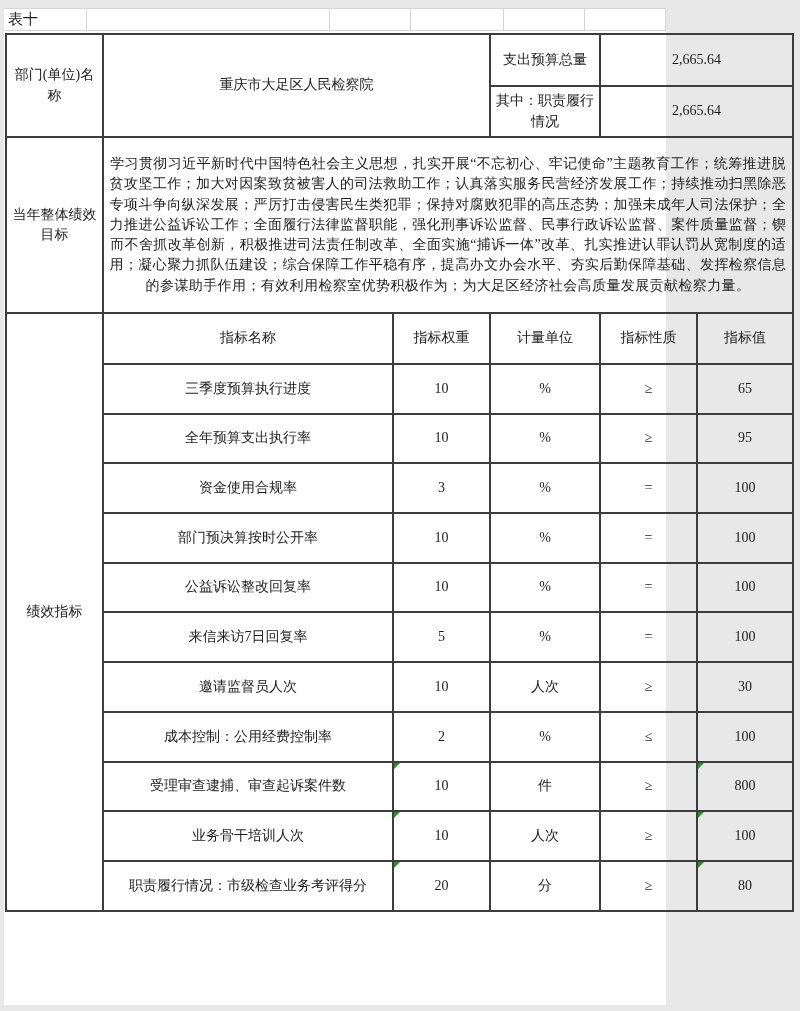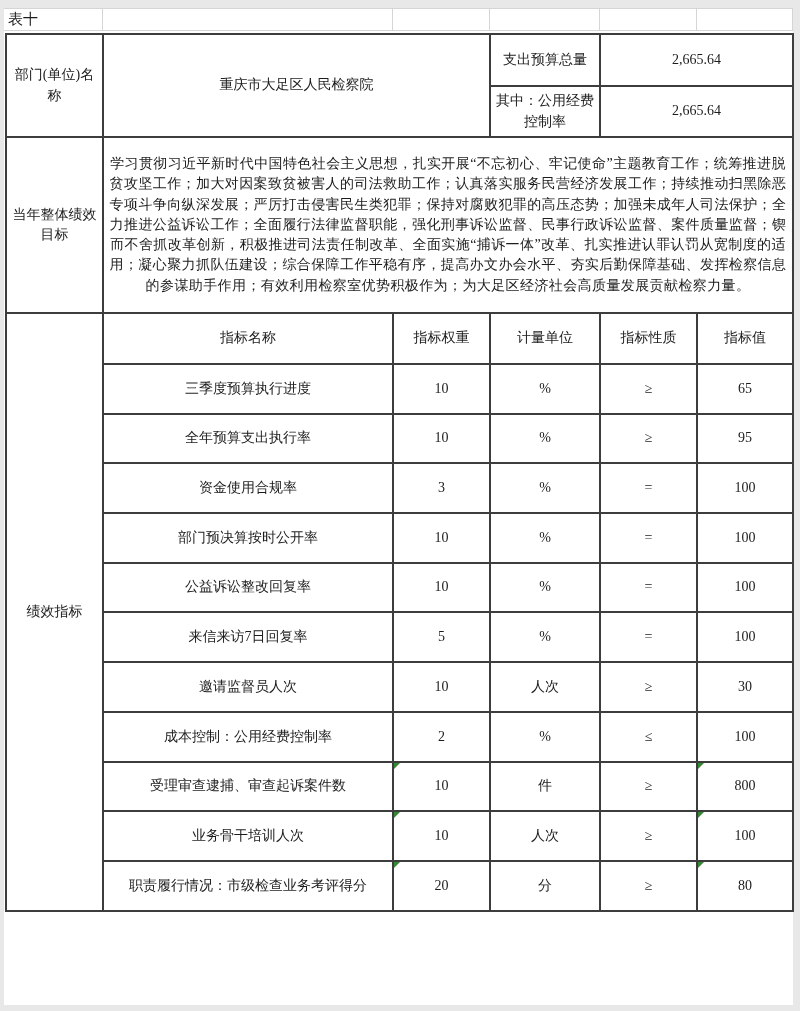--- a/index.html
+++ b/index.html
@@ -5,21 +5,21 @@
   html,body{margin:0;padding:0;}
   body{
     width:800px;height:1011px;
     background:#e8e8e8;
     position:relative;
     font-family:"Liberation Serif","DejaVu Serif",serif;
     color:#1c1c1c;
     -webkit-font-smoothing:antialiased;
   }
   .sheet{
-    position:absolute;left:4px;top:8px;width:789px;height:997px;
+    position:absolute;left:4px;top:8px;width:662px;height:997px;
     background:#ffffff;
   }
   
   .strip{
     display:flex;height:23px;
     border-top:1px solid #d5d5d5;border-bottom:1px solid #d5d5d5;
     box-sizing:border-box;background:#fff;
   }
   .strip .cell{
     box-sizing:border-box;height:100%;
@@ -96,21 +96,21 @@
         <col style="width:96px">
     </colgroup>
     <tbody>
       <tr style="height:52px">
         <td class="rowlabel" rowspan="2">部门(单位)名称</td>
         <td colspan="2" rowspan="2">重庆市大足区人民检察院</td>
         <td>支出预算总量</td>
         <td colspan="2" class="num">2,665.64</td>
       </tr>
       <tr style="height:51px">
-        <td class="wrapsmall">其中：公用经费控制率</td>
+        <td class="wrapsmall">其中：职责履行情况</td>
         <td colspan="2" class="num">2,665.64</td>
       </tr>
       <tr style="height:176px">
         <td class="rowlabel">当年整体绩效目标</td>
         <td colspan="5" class="goal">学习贯彻习近平新时代中国特色社会主义思想，扎实开展“不忘初心、牢记使命”主题教育工作；统筹推进脱贫攻坚工作；加大对因案致贫被害人的司法救助工作；认真落实服务民营经济发展工作；持续推动扫黑除恶专项斗争向纵深发展；严厉打击侵害民生类犯罪；保持对腐败犯罪的高压态势；加强未成年人司法保护；全力推进公益诉讼工作；全面履行法律监督职能，强化刑事诉讼监督、民事行政诉讼监督、案件质量监督；锲而不舍抓改革创新，积极推进司法责任制改革、全面实施“捕诉一体”改革、扎实推进认罪认罚从宽制度的适用；凝心聚力抓队伍建设；综合保障工作平稳有序，提高办文办会水平、夯实后勤保障基础、发挥检察信息的参谋助手作用；有效利用检察室优势积极作为；为大足区经济社会高质量发展贡献检察力量。</td>
       </tr>
       <tr class="hdr" style="height:51px">
         <td class="rowlabel" rowspan="12">绩效指标</td>
         <td>指标名称</td>
         <td>指标权重</td>

